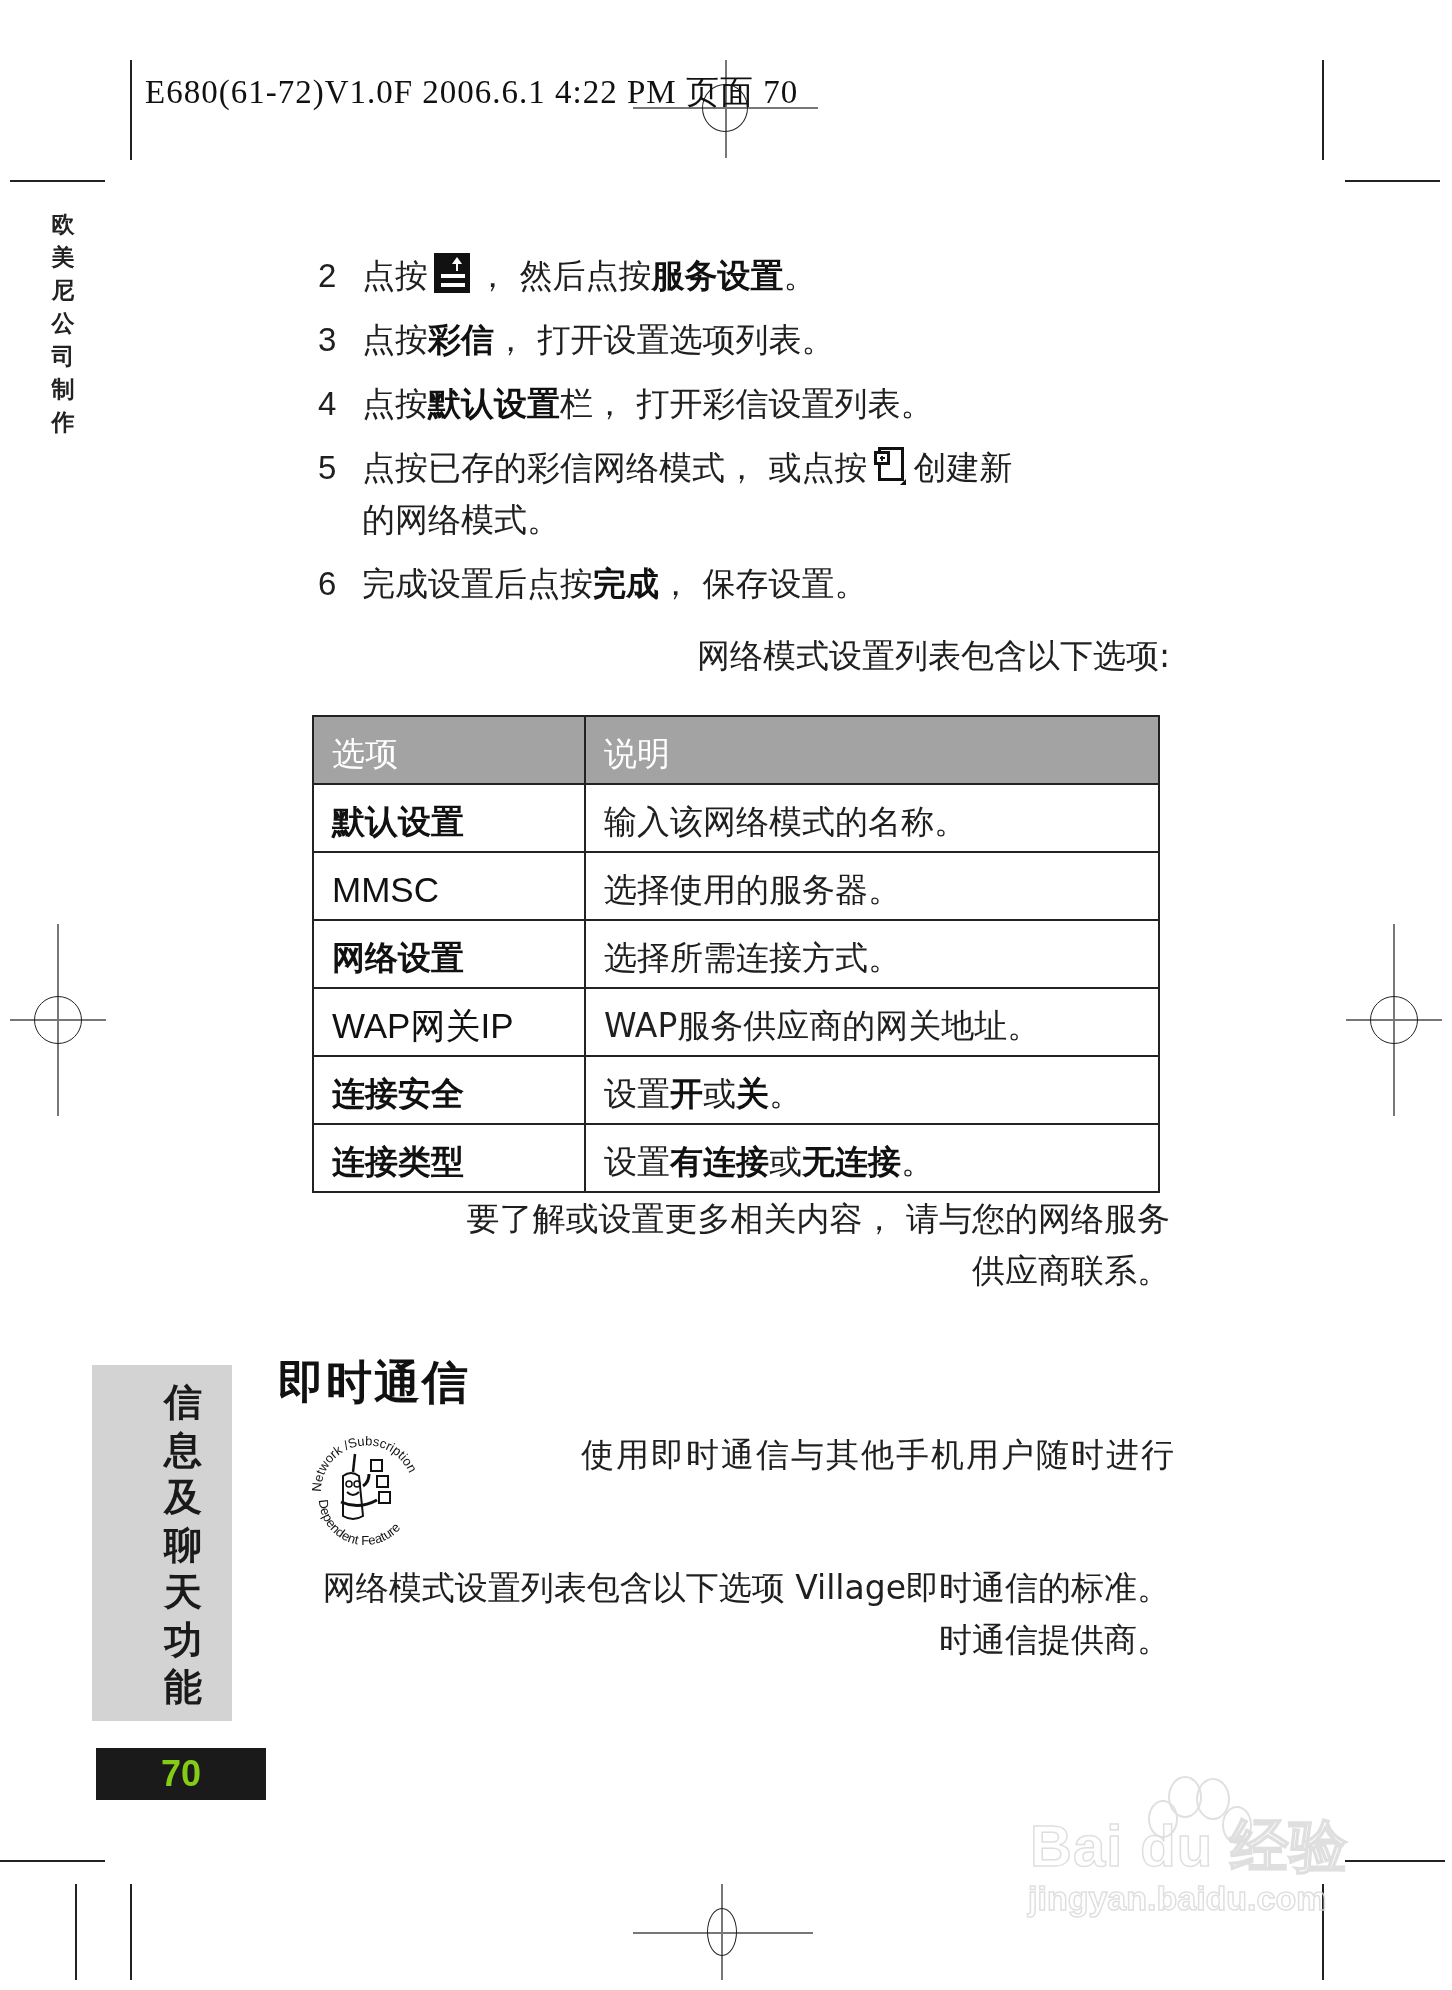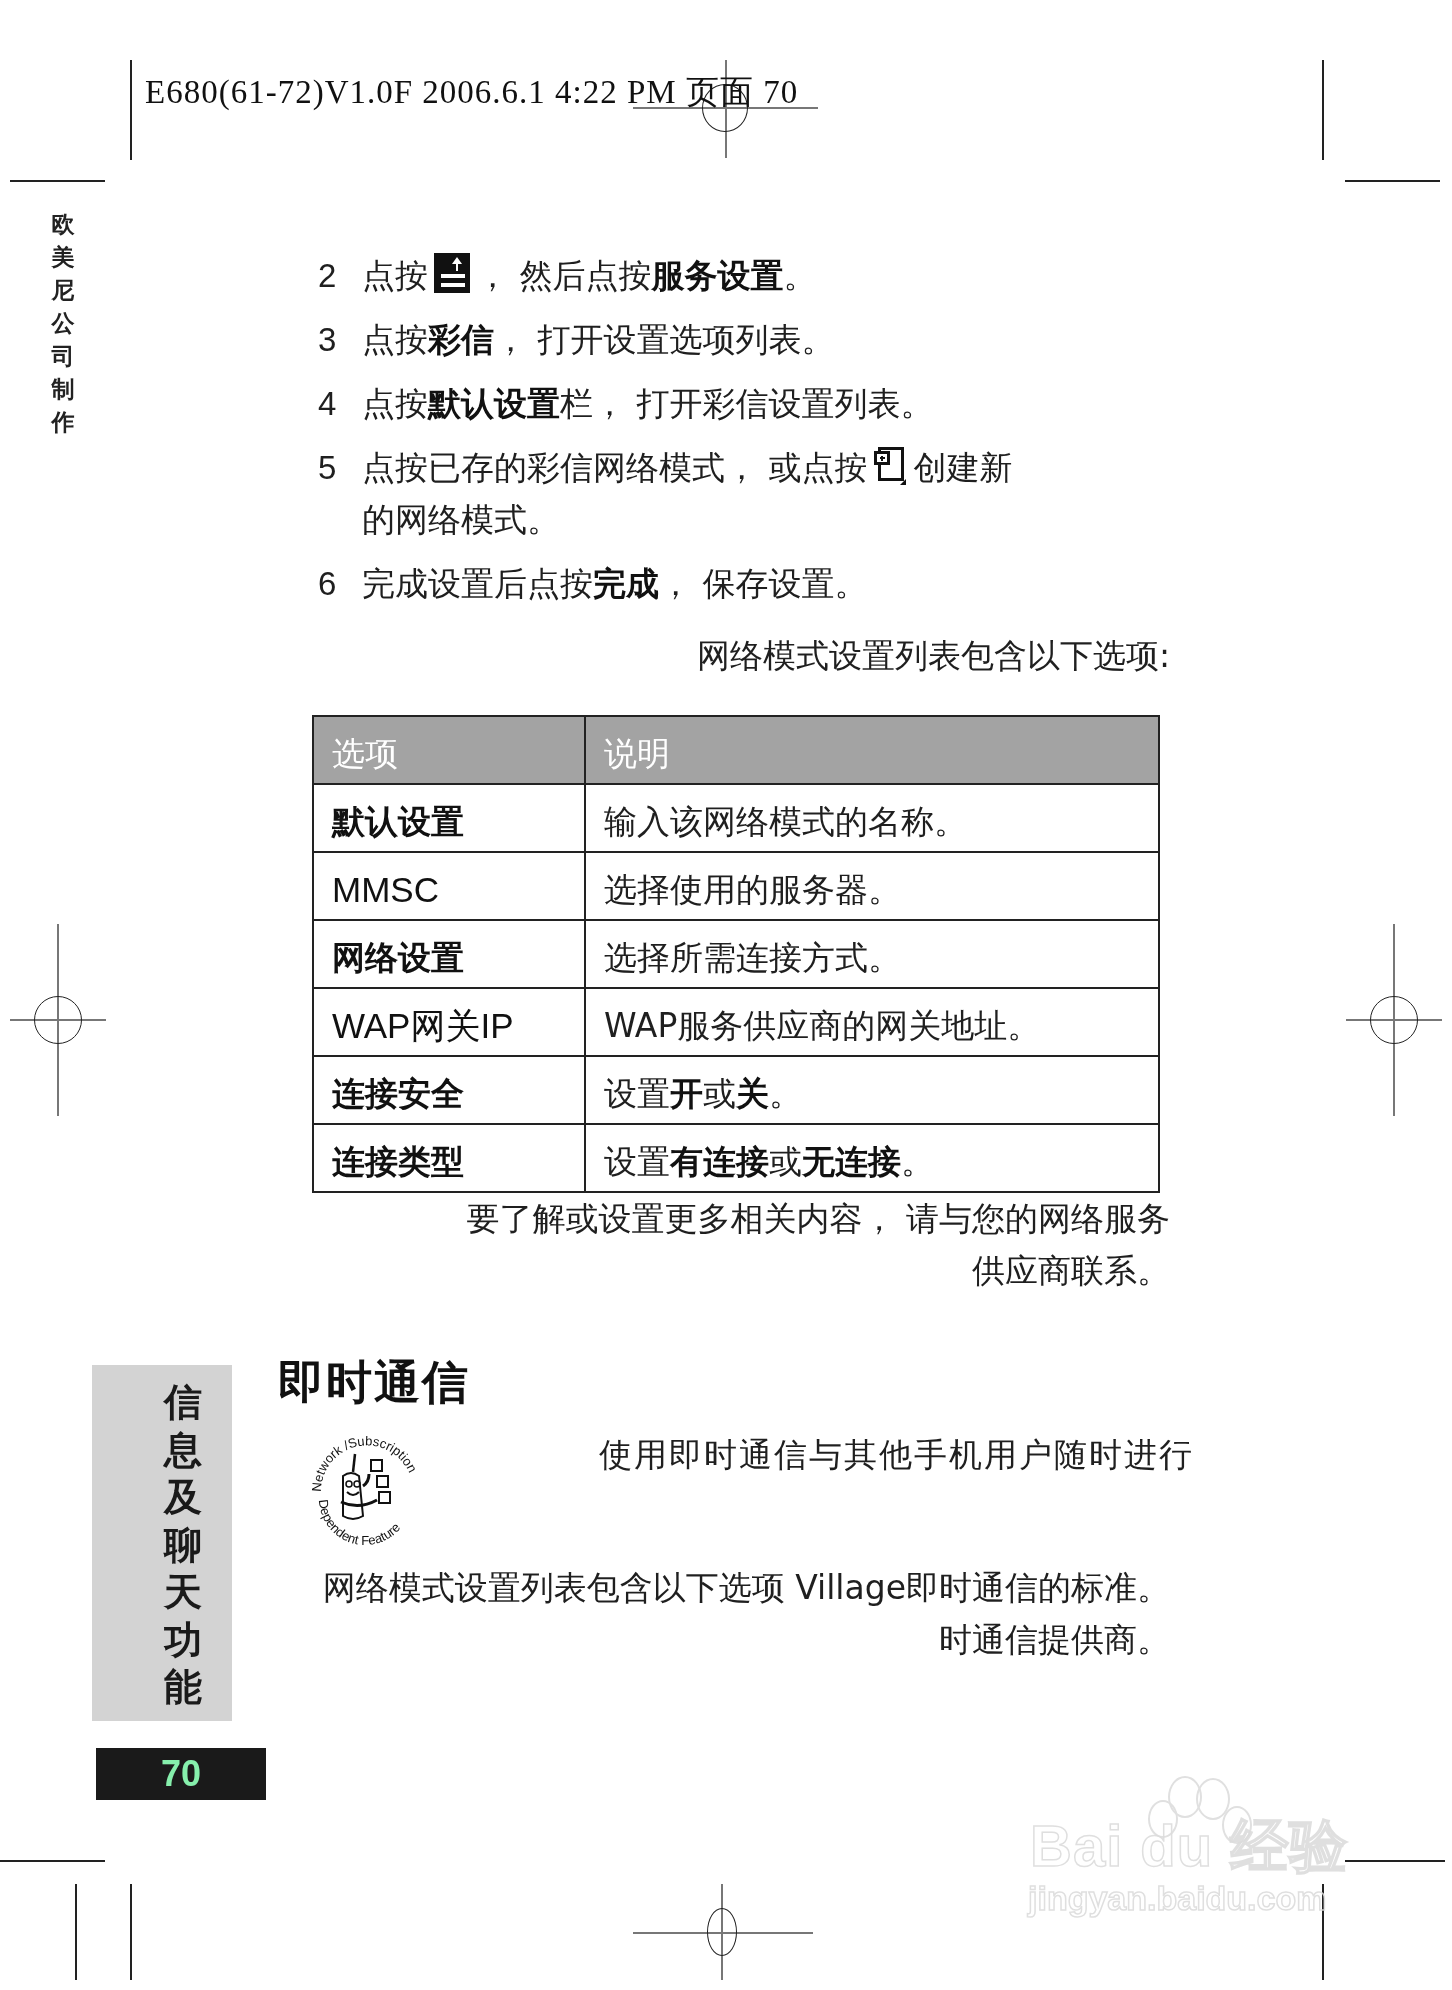--- a/index.html
+++ b/index.html
@@ -48,21 +48,21 @@
 
   .section-title { position:absolute; left:278px; top:1352px; font-size:46px; font-weight:bold; color:#111; letter-spacing:2px; }
 
   .badge { position:absolute; left:305px; top:1428px; width:120px; height:120px; }
 
   .side-tab { position:absolute; left:92px; top:1365px; width:140px; height:356px; background:#d3d3d3; }
   .side-tab .chars { position:absolute; left:68px; top:14px; width:46px; font-size:38px; font-weight:bold;
                      line-height:47.5px; text-align:center; color:#1a1a1a; }
   .side-tab .chars span { display:block; }
 
-  .page-num { position:absolute; left:96px; top:1748px; width:170px; height:52px; background:#1a1a1a; color:#86efac;
+  .page-num { position:absolute; left:96px; top:1748px; width:170px; height:52px; background:#1a1a1a; color:#84cc16;
               font-family:"Liberation Sans",sans-serif; font-weight:bold; font-size:36px; line-height:52px; text-align:center; }
 
   .watermark { position:absolute; left:1030px; top:1775px; color:transparent; font-family:"Liberation Sans",sans-serif;
                font-weight:bold; -webkit-text-stroke:1.5px #dcdcdc; opacity:0.9; }
   .watermark .big { font-size:58px; letter-spacing:1px; display:block; line-height:64px; }
   .watermark .small { font-size:34px; display:block; line-height:40px; margin-left:-2px; }
   .paw { position:absolute; border:2px solid #e0e0e0; border-radius:50%; }
 </style>
 </head>
 <body>
@@ -190,21 +190,21 @@
   <circle cx="44" cy="56" r="3" fill="none" stroke="#111" stroke-width="1.5"></circle>
   <circle cx="52" cy="56" r="3" fill="none" stroke="#111" stroke-width="1.5"></circle>
   <path d="M42 64 q6 6 12 0" fill="none" stroke="#111" stroke-width="2"></path>
   <path d="M36 74 q18 8 36 -2" fill="none" stroke="#111" stroke-width="3"></path>
   <path d="M58 58 q6 -4 6 -12" fill="none" stroke="#111" stroke-width="3"></path>
   <rect x="66" y="32" width="11" height="11" fill="none" stroke="#111" stroke-width="2"></rect>
   <rect x="72" y="48" width="11" height="11" fill="none" stroke="#111" stroke-width="2"></rect>
   <rect x="74" y="64" width="11" height="11" fill="none" stroke="#111" stroke-width="2"></rect>
 </svg>
 
-<div class="para" style="left:456px;width:720px;top:1429px;margin-left:18px;">
+<div class="para" style="left:456px;width:720px;top:1429px;">
   <div style="letter-spacing:2px;">使用即时通信与其他手机用户随时进行</div>
 </div>
 
 <div class="para" style="top:1562px;">
   <div>网络模式设置列表包含以下选项 Village即时通信的标准。</div>
   <div>时通信提供商。</div>
 </div>
 
 <div class="side-tab">
   <div class="chars">

